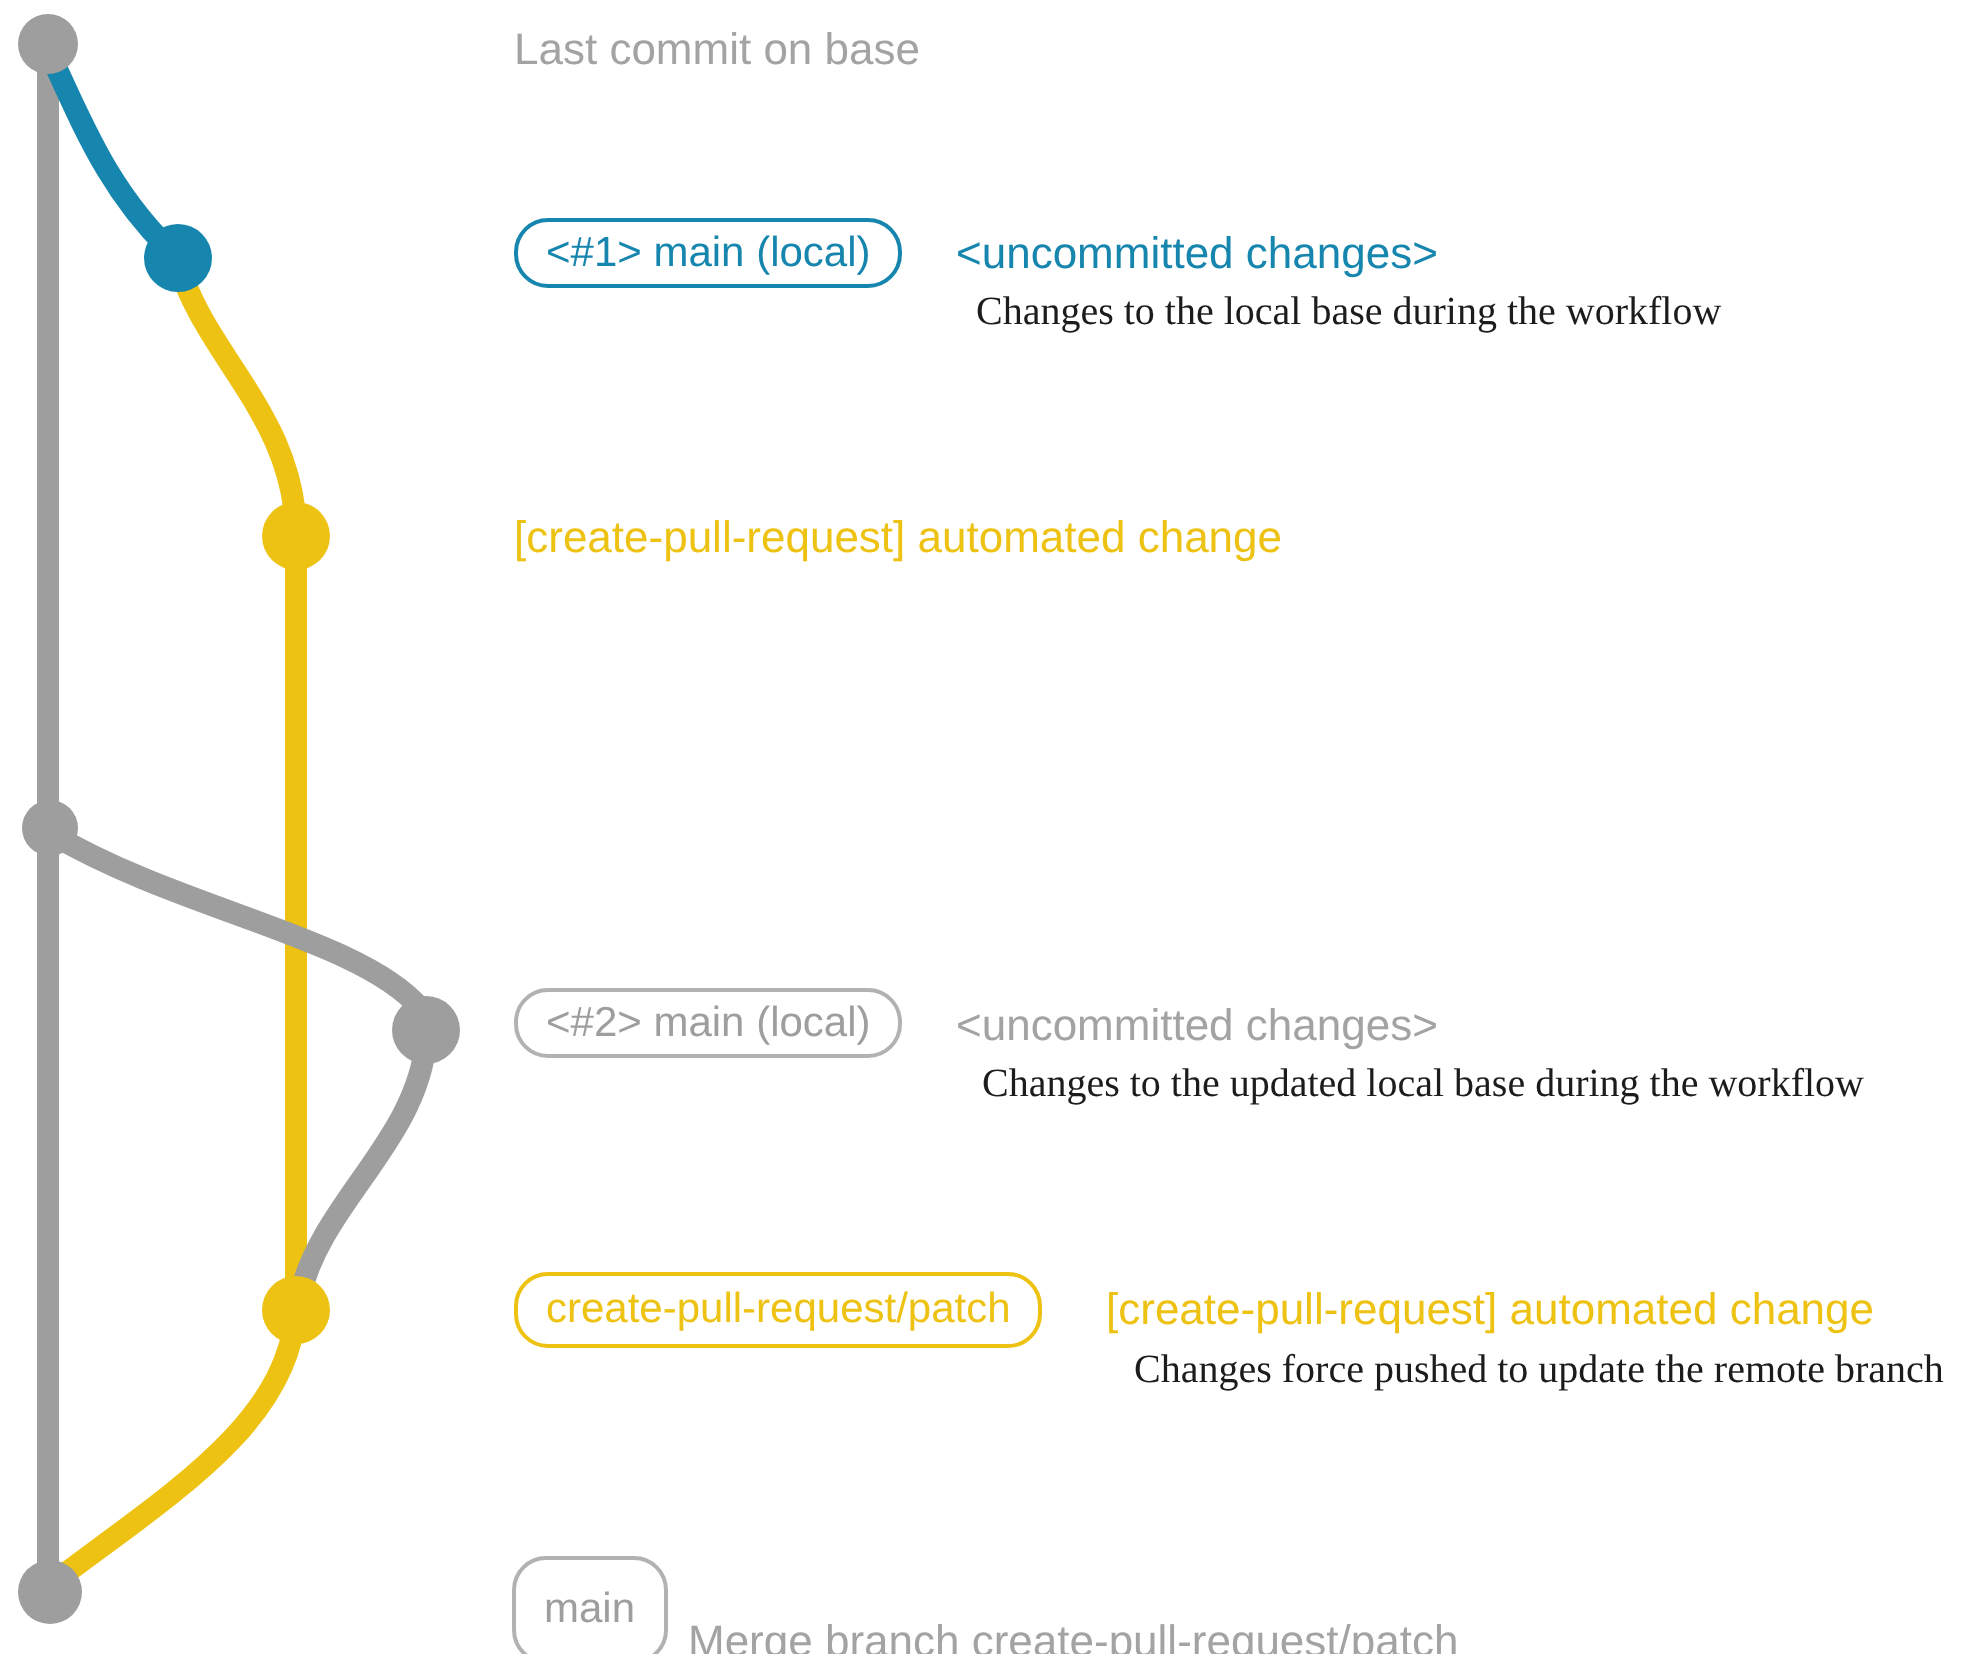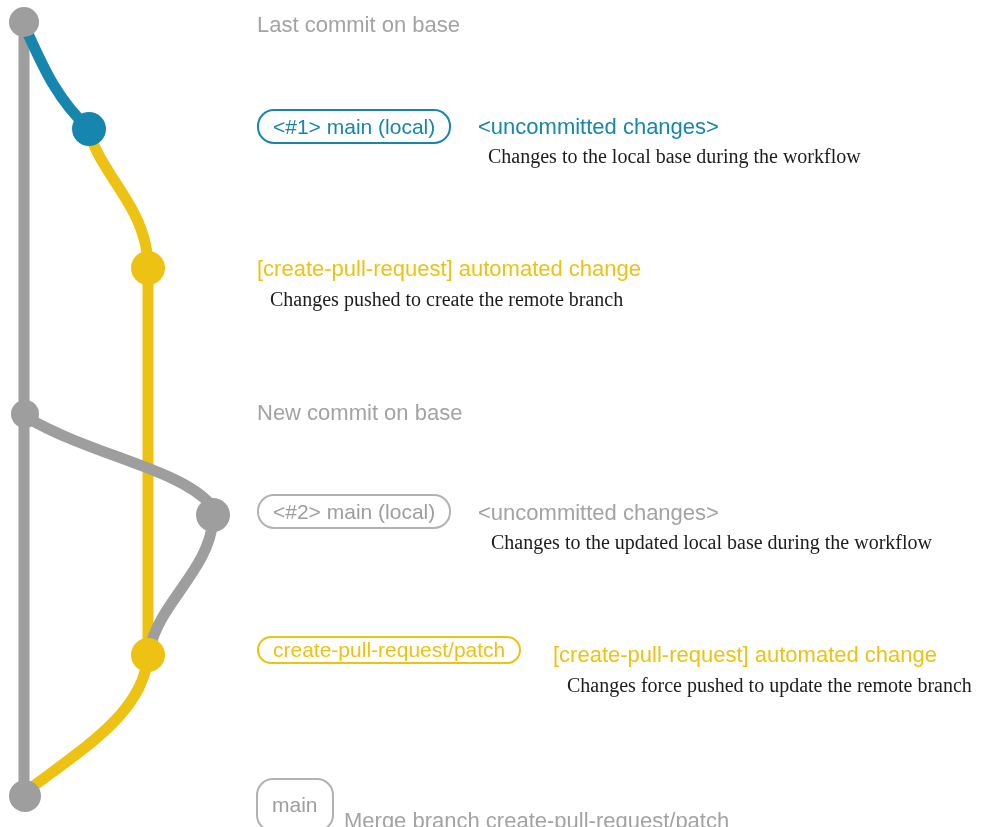--- a/index.html
+++ b/index.html
@@ -29,21 +29,21 @@
     border: 2px solid;
     border-radius: 17px;
     padding: 11px 14px;
     font-family: "Liberation Sans", sans-serif;
     font-size: 21px;
     white-space: nowrap;
     background: #ffffff;
   }
   .tag-teal   { border-color: #1786ae; color: #1786ae; height: 35px; }
   .tag-gray   { border-color: #b2b2b2; color: #9e9e9e; height: 35px; }
-  .tag-yellow { border-color: #eec213; color: #eec213; height: 28px; }
+  .tag-yellow { border-color: #eec213; color: #eec213; height: 38px; }
 </style>
 </head>
 <body>
 
 <div class="stage">
 
   <svg class="graph-svg" width="981" height="827" viewBox="0 0 981 827" xmlns="http://www.w3.org/2000/svg">
 
     <path d="M24 22 L24 796" fill="none" stroke="#9e9e9e" stroke-width="11" stroke-linecap="round"></path>
 
@@ -64,23 +64,21 @@
     <circle cx="25" cy="796" r="16" fill="#9e9e9e"></circle>
   </svg>
 
   <div class="lbl sans22 gray" style="left:257px; top:12px;">Last commit on base</div>
 
   <div class="tag tag-teal" style="left:257px; top:109px;">&lt;#1&gt; main (local)</div>
   <div class="lbl sans22 teal" style="left:478px; top:114px;">&lt;uncommitted changes&gt;</div>
   <div class="lbl serif20" style="left:488px; top:145px;">Changes to the local base during the workflow</div>
 
   <div class="lbl sans22 yellow" style="left:257px; top:256px;">[create-pull-request] automated change</div>
-  <div class="lbl serif20" style="left:270px; top:288px;">Changes pushed to create the remote branch</div>
 
-  <div class="lbl sans22 gray" style="left:257px; top:400px;">New commit on base</div>
 
   <div class="tag tag-gray" style="left:257px; top:494px;">&lt;#2&gt; main (local)</div>
   <div class="lbl sans22 gray" style="left:478px; top:500px;">&lt;uncommitted changes&gt;</div>
   <div class="lbl serif20" style="left:491px; top:531px;">Changes to the updated local base during the workflow</div>
 
   <div class="tag tag-yellow" style="left:257px; top:636px;">create-pull-request/patch</div>
   <div class="lbl sans22 yellow" style="left:553px; top:642px;">[create-pull-request] automated change</div>
   <div class="lbl serif20" style="left:567px; top:674px;text-align:right;">Changes force pushed to update the remote branch</div>
 
   <div class="tag tag-gray" style="left:256px; top:778px; height:54px;">main</div>

